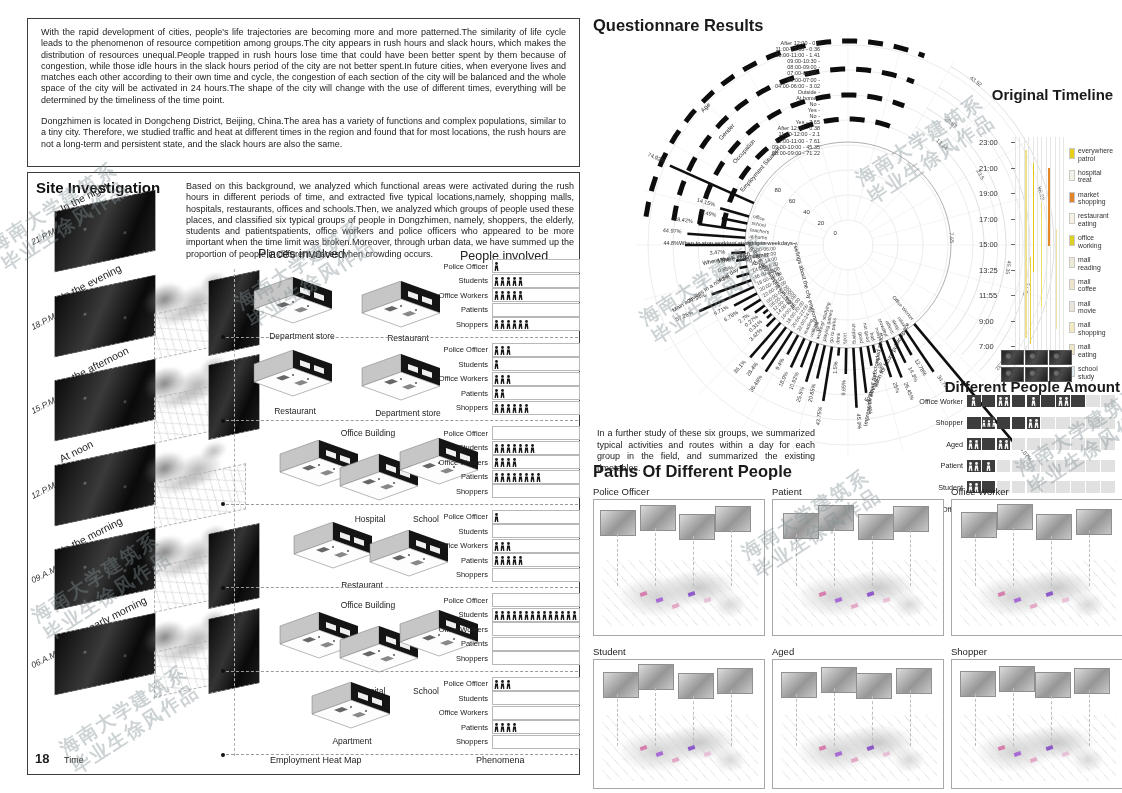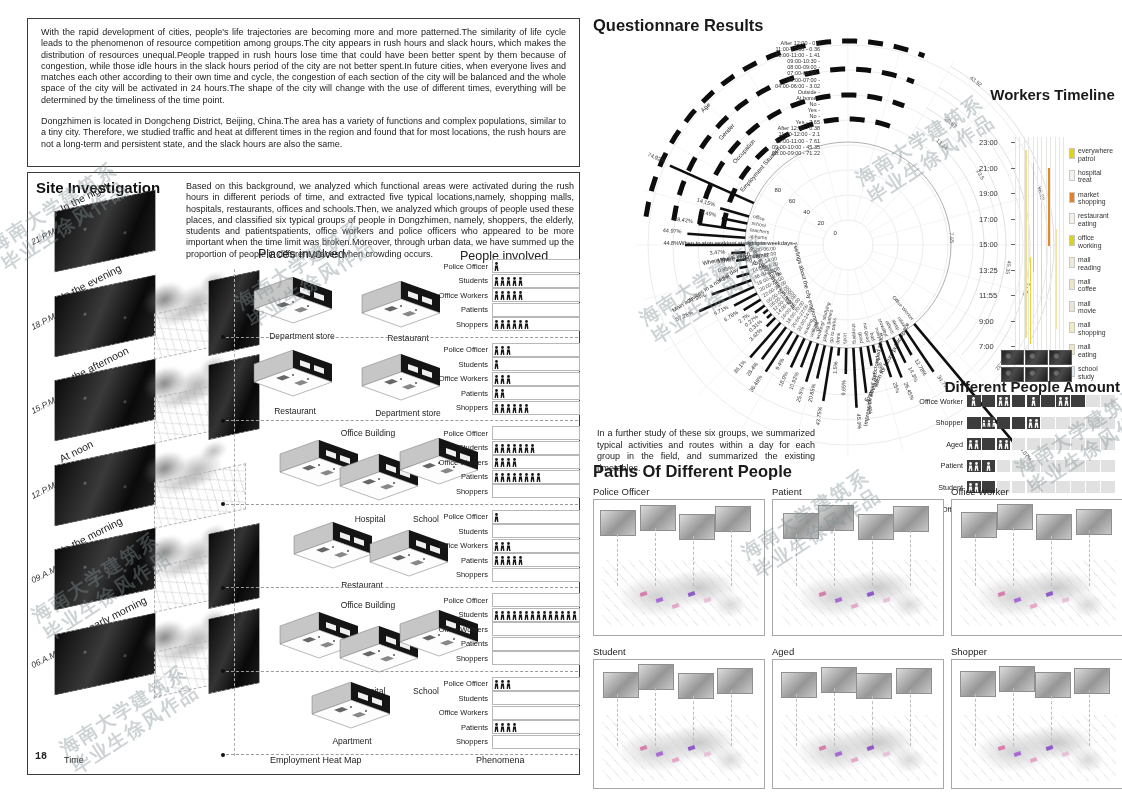--- a/index.html
+++ b/index.html
@@ -784,21 +784,21 @@
     <div id="seps">
         <div class="sep" style="left: 198px; top: 163.5px; width: 352px;"></div>
         <div class="sep" style="left: 198px; top: 247px; width: 352px;"></div>
         <div class="sep" style="left: 198px; top: 330.5px; width: 352px;"></div>
         <div class="sep" style="left: 198px; top: 414px; width: 352px;"></div>
         <div class="sep" style="left: 198px; top: 497.5px; width: 352px;"></div>
         <div class="sep" style="left: 198px; top: 581px; width: 352px;"></div>
       </div>
     <div class="vdash" style="left:206px;top:96px;height:487px;"></div>
     <div id="site-footer">
-      <span style="left:7px;top:578px;font-size:10px;font-weight:bold;font-family:Liberation Mono, monospace;">18</span>
+      <span style="left:7px;top:578px;font-size:13px;font-weight:bold;">18</span>
       <span style="left:36px;top:582px;">Time</span>
       <span style="left:242px;top:582px;">Employment Heat Map</span>
       <span style="left:448px;top:582px;">Phenomena</span>
     </div>
   </div>
 
   <div id="qr-title">Questionnare Results</div>
   <svg id="radial" width="468" height="440">
       <line x1="281" y1="215" x2="468" y2="215" stroke="#ececec" stroke-width="0.6"></line>
       <line x1="280.1481456572267" y1="221.47047612756302" x2="460.77627517328244" y2="269.8696375617344" stroke="#ececec" stroke-width="0.6"></line>
@@ -1001,21 +1001,21 @@
       <div>No -</div>
       <div>Yes - 7.65</div>
       <div>After 12:00 - 0.38</div>
       <div>11:00-12:00 - 2.1</div>
       <div>10:00-11:00 - 7.61</div>
       <div>09:00-10:00 - 45.35</div>
       <div>08:00-09:00 - 71.22</div>
     </div>
 
   <div id="tl-wrap">
-    <div id="tl-title">Workers Timeline</div>
+    <div id="tl-title">Original Timeline</div>
     <div id="tl-plot" style="position:relative;height:300px;">
         <div class="hourlab" style="left: -4px; top: 35px;">23:00</div>
         <div style="position: absolute; left: 28px; top: 39px; width: 4px; height: 1px; background: rgb(102, 102, 102);"></div>
         <div class="hourlab" style="left: -4px; top: 60.5px;">21:00</div>
         <div style="position: absolute; left: 28px; top: 64.5px; width: 4px; height: 1px; background: rgb(102, 102, 102);"></div>
         <div class="hourlab" style="left: -4px; top: 86px;">19:00</div>
         <div style="position: absolute; left: 28px; top: 90px; width: 4px; height: 1px; background: rgb(102, 102, 102);"></div>
         <div class="hourlab" style="left: -4px; top: 111.5px;">17:00</div>
         <div style="position: absolute; left: 28px; top: 115.5px; width: 4px; height: 1px; background: rgb(102, 102, 102);"></div>
         <div class="hourlab" style="left: -4px; top: 137px;">15:00</div>

